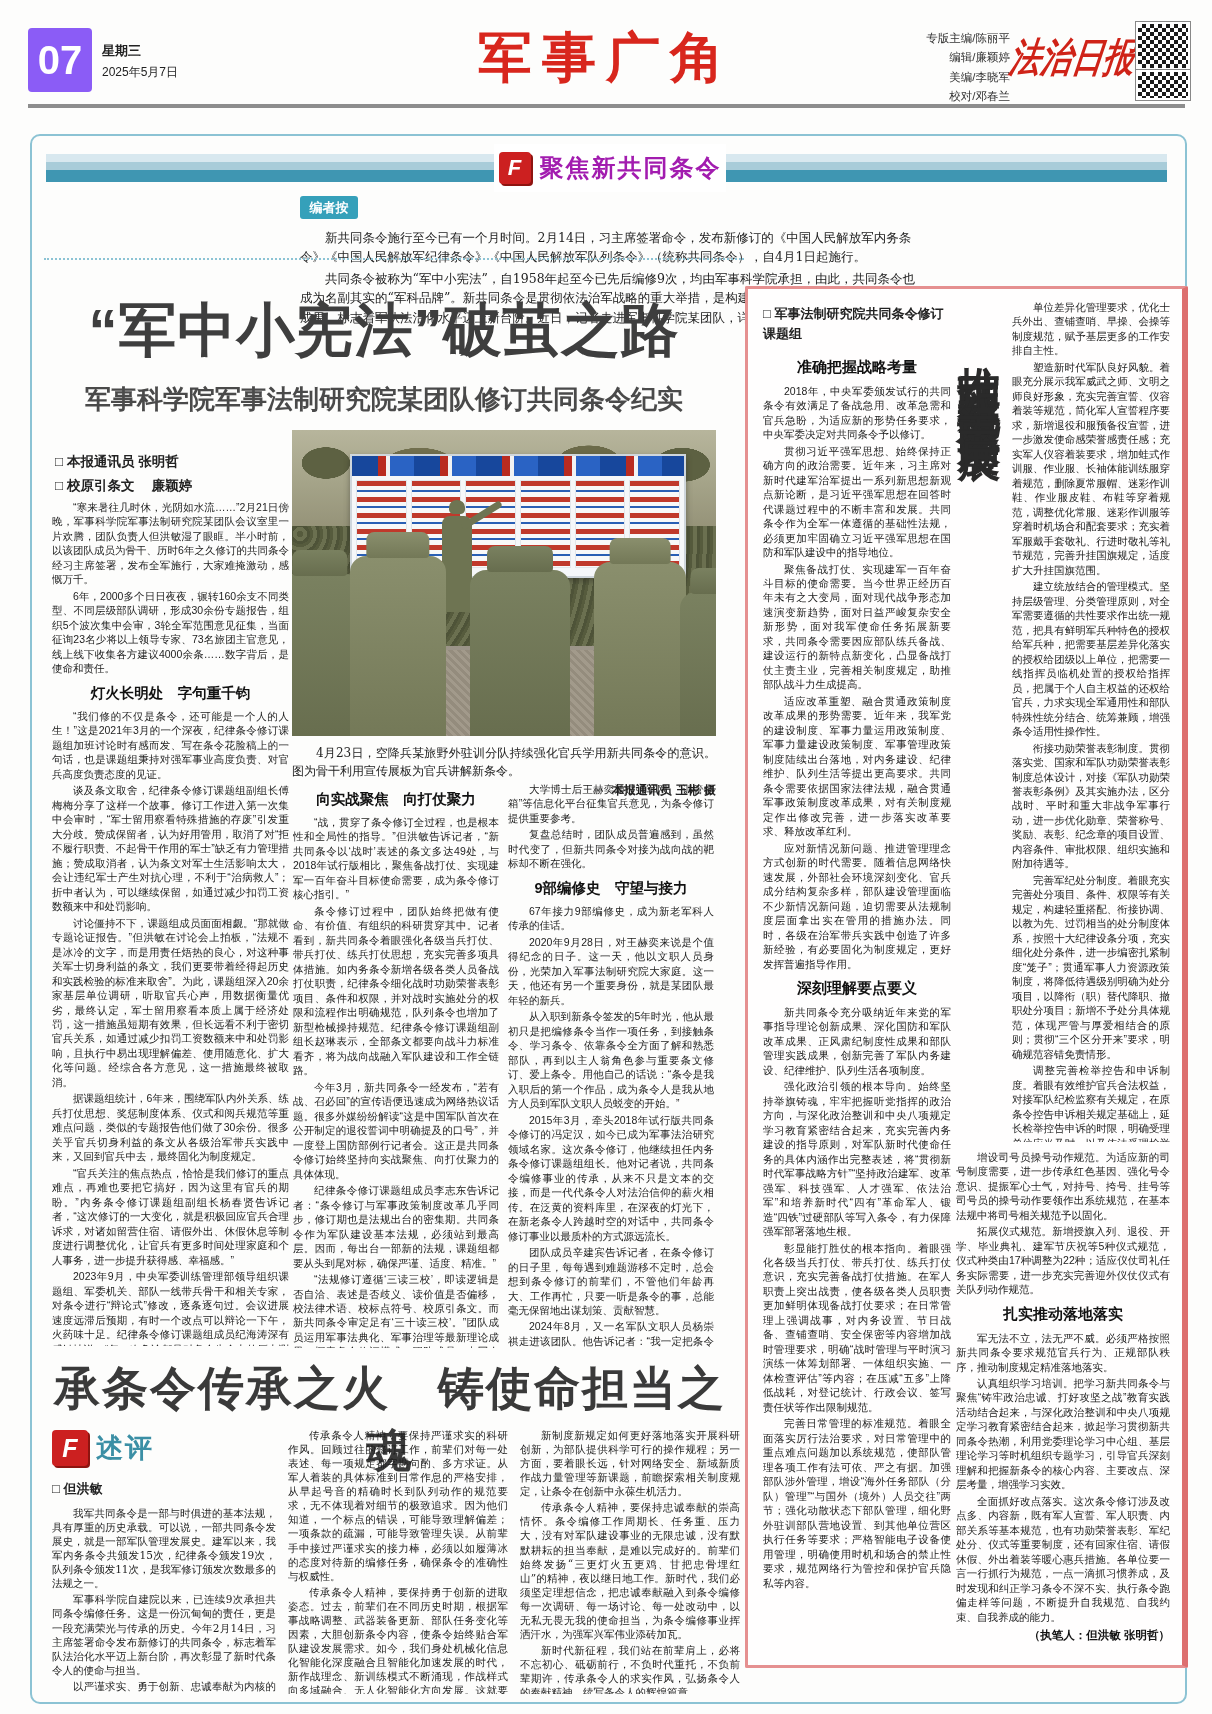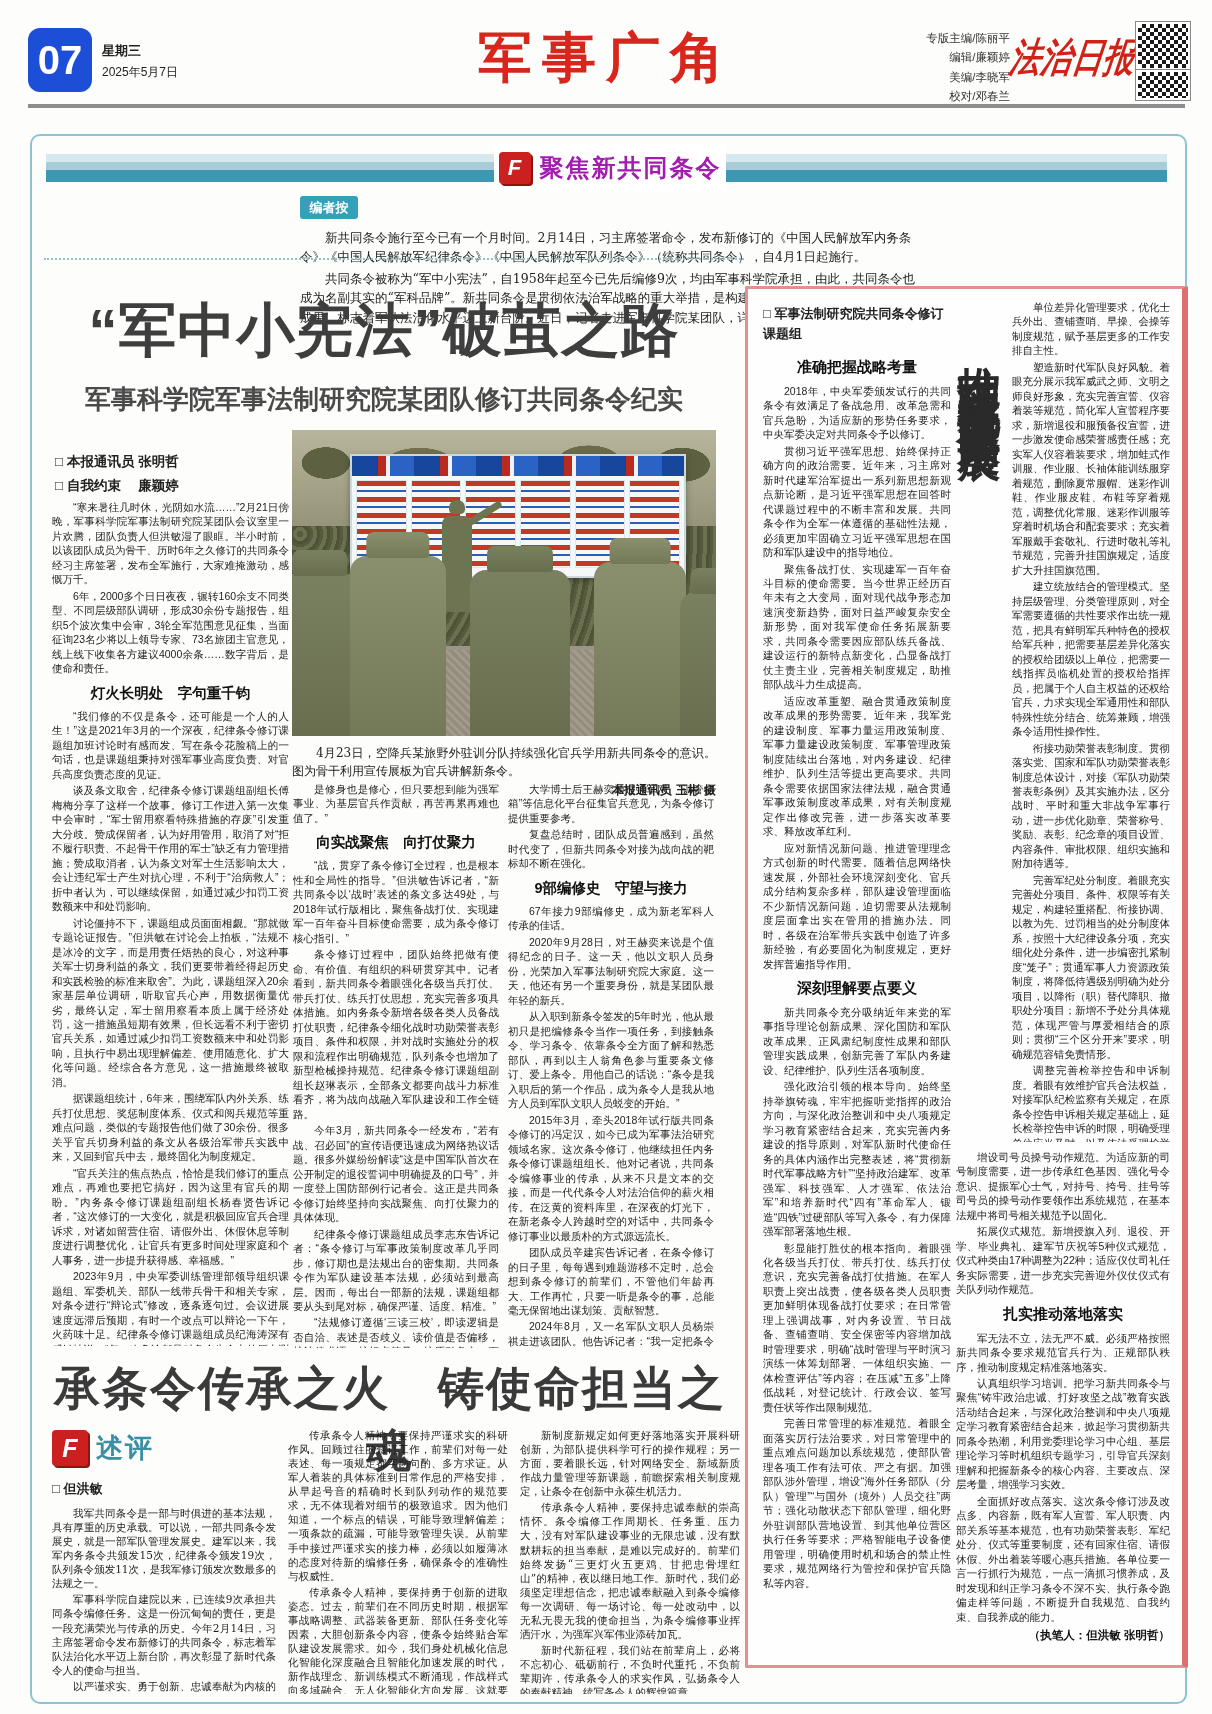--- a/index.html
+++ b/index.html
@@ -1,19 +1,19 @@
 <!DOCTYPE html>
 <html><head>
 <meta charset="utf-8">
 <style>
   html,body{margin:0;padding:0;background:#e8e8e8;}
   #page{position:relative;width:1212px;height:1714px;background:#fdfdfc;font-family:"Liberation Sans",sans-serif;color:#222;overflow:hidden;margin:0 auto;}
   .abs{position:absolute;}
   
-  .pagenum{left:28px;top:28px;width:64px;height:64px;background:#1d4ed8;border-radius:12px;color:#fff;font-size:40px;font-weight:bold;display:flex;align-items:center;justify-content:center;}
+  .pagenum{left:28px;top:28px;width:64px;height:64px;background:#8b5cf6;border-radius:4px;color:#fff;font-size:40px;font-weight:bold;display:flex;align-items:center;justify-content:center;}
   .weekday{left:102px;top:42px;font-size:13px;font-weight:bold;color:#222;}
   .pubdate{left:102px;top:64px;font-size:12px;color:#222;}
   .section-title{left:0;right:0;top:22px;text-align:center;font-size:54px;font-weight:bold;color:#d8261d;letter-spacing:10px;}
   .staff{left:860px;top:30px;width:150px;text-align:right;font-size:11.5px;color:#333;line-height:1.5;}
   .masthead{left:1014px;top:30px;width:118px;font-family:"DejaVu Serif",serif;font-style:italic;font-weight:bold;font-size:40px;color:#cf2318;transform:skewX(-8deg) scaleX(.78);transform-origin:left top;white-space:nowrap;}
   .qr{background:repeating-conic-gradient(#1a1a1a 0% 25%, #fff 0% 50%) 0 0/8px 8px;border:2px solid #fff;outline:1px solid #888;}
   .hrule{left:28px;top:104px;width:1157px;height:4px;background:#8d8d8d;}
   
   .frame{left:30px;top:134px;width:1153px;height:1566px;border:2px solid #8cc3d4;border-radius:10px;}
   .stripe{left:46px;width:1121px;}
@@ -104,21 +104,21 @@
   <div class="abs ednote">
       <div class="para">新共同条令施行至今已有一个月时间。2月14日，习主席签署命令，发布新修订的《中国人民解放军内务条令》《中国人民解放军纪律条令》《中国人民解放军队列条令》（统称共同条令），自4月1日起施行。</div>
       <div class="para">共同条令被称为“军中小宪法”，自1958年起至今已先后编修9次，均由军事科学院承担，由此，共同条令也成为名副其实的“军科品牌”。新共同条令是贯彻依法治军战略的重大举措，是构建中国特色军事法治体系的重要成果，标志着军队法治化水平迈上新台阶。近日，记者走进军事科学院某团队，详细了解条令编修的幕后故事。</div>
     </div>
   <div class="abs dotline"></div>
 
   <div class="abs headline">“军中小宪法”破茧之路</div>
   <div class="abs subtitle">军事科学院军事法制研究院某团队修订共同条令纪实</div>
   <div class="abs bylines">
     <div>□ 本报通讯员 张明哲</div>
-    <div>□ 自我约束　 廉颖婷</div>
+    <div>□ 校原引条文　 廉颖婷</div>
   </div>
 
   <div class="abs photo">
     <div class="trees"></div>
     <div class="net"></div>
     <div class="gravel"></div>
     <div class="board">
       <div class="board-title"></div>
       <div class="board-cols">
         <div class="bcol"></div>
@@ -148,21 +148,20 @@
       <div class="para">6年，2000多个日日夜夜，辗转160余支不同类型、不同层级部队调研，形成30余份专题报告，组织5个波次集中会审，3轮全军范围意见征集，当面征询23名少将以上领导专家、73名旅团主官意见，线上线下收集各方建议4000余条……数字背后，是使命和责任。</div>
       <div class="colhead">灯火长明处　字句重千钧</div>
       <div class="para">“我们修的不仅是条令，还可能是一个人的人生！”这是2021年3月的一个深夜，纪律条令修订课题组加班讨论时有感而发、写在条令花脸稿上的一句话，也是课题组秉持对强军事业高度负责、对官兵高度负责态度的见证。</div>
       <div class="para">谈及条文取舍，纪律条令修订课题组副组长傅梅梅分享了这样一个故事。修订工作进入第一次集中会审时，“军士留用察看特殊措施的存废”引发重大分歧。赞成保留者，认为好用管用，取消了对“拒不履行职责、不起骨干作用的军士”缺乏有力管理措施；赞成取消者，认为条文对军士生活影响太大，会让违纪军士产生对抗心理，不利于“治病救人”；折中者认为，可以继续保留，如通过减少扣罚工资数额来中和处罚影响。</div>
       <div class="para">讨论僵持不下，课题组成员面面相觑。“那就做专题论证报告。”但洪敏在讨论会上拍板，“法规不是冰冷的文字，而是用责任焐热的良心，对这种事关军士切身利益的条文，我们更要带着经得起历史和实践检验的标准来取舍”。为此，课题组深入20余家基层单位调研，听取官兵心声，用数据衡量优劣，最终认定，军士留用察看本质上属于经济处罚，这一措施虽短期有效果，但长远看不利于密切官兵关系，如通过减少扣罚工资数额来中和处罚影响，且执行中易出现理解偏差、使用随意化、扩大化等问题。经综合各方意见，这一措施最终被取消。</div>
       <div class="para">据课题组统计，6年来，围绕军队内外关系、练兵打仗思想、奖惩制度体系、仪式和阅兵规范等重难点问题，类似的专题报告他们做了30余份。很多关乎官兵切身利益的条文从各级治军带兵实践中来，又回到官兵中去，最终固化为制度规定。</div>
       <div class="para">“官兵关注的焦点热点，恰恰是我们修订的重点难点，再难也要把它搞好，因为这里有官兵的期盼。”内务条令修订课题组副组长杨春贤告诉记者，“这次修订的一大变化，就是积极回应官兵合理诉求，对诸如留营住宿、请假外出、休假休息等制度进行调整优化，让官兵有更多时间处理家庭和个人事务，进一步提升获得感、幸福感。”</div>
       <div class="para">2023年9月，中央军委训练管理部领导组织课题组、军委机关、部队一线带兵骨干和相关专家，对条令进行“辩论式”修改，逐条逐句过。会议进展速度远滞后预期，有时一个改点可以辩论一下午，火药味十足。纪律条令修订课题组成员纪海涛深有感触地说：“每一次争论都是对条令生命力的压力测试，每一处修改都是不同观点基因的融合再造，正是这种精益求精，为条令提供了永葆生命力的密码。”</div>
     </div>
   <div class="abs bodycol c2">
-      <div class="para">是修身也是修心，但只要想到能为强军事业、为基层官兵作贡献，再苦再累再难也值了。”</div>
       <div class="colhead">向实战聚焦　向打仗聚力</div>
       <div class="para">“战，贯穿了条令修订全过程，也是根本性和全局性的指导。”但洪敏告诉记者，“新共同条令以‘战时’表述的条文多达49处，与2018年试行版相比，聚焦备战打仗、实现建军一百年奋斗目标使命需要，成为条令修订核心指引。”</div>
       <div class="para">条令修订过程中，团队始终把做有使命、有价值、有组织的科研贯穿其中。记者看到，新共同条令着眼强化各级当兵打仗、带兵打仗、练兵打仗思想，充实完善多项具体措施。如内务条令新增各级各类人员备战打仗职责，纪律条令细化战时功勋荣誉表彰项目、条件和权限，并对战时实施处分的权限和流程作出明确规范，队列条令也增加了新型枪械操持规范。纪律条令修订课题组副组长赵琳表示，全部条文都要向战斗力标准看齐，将为战向战融入军队建设和工作全链路。</div>
       <div class="para">今年3月，新共同条令一经发布，“若有战、召必回”的宣传语便迅速成为网络热议话题。很多外媒纷纷解读“这是中国军队首次在公开制定的退役誓词中明确提及的口号”，并一度登上国防部例行记者会。这正是共同条令修订始终坚持向实战聚焦、向打仗聚力的具体体现。</div>
       <div class="para">纪律条令修订课题组成员李志东告诉记者：“条令修订与军事政策制度改革几乎同步，修订期也是法规出台的密集期。共同条令作为军队建设基本法规，必须站到最高层。因而，每出台一部新的法规，课题组都要从头到尾对标，确保严谨、适度、精准。”</div>
       <div class="para">“法规修订遵循‘三读三校’，即读逻辑是否自洽、表述是否歧义、读价值是否偏移，校法律术语、校标点符号、校原引条文。而新共同条令审定足有‘三十读三校’。”团队成员运用军事法典化、军事治理等最新理论成果，探索条令修订模式；团队成员、中国人民</div>
     </div>
   <div class="abs bodycol c3">
       <div class="para">大学博士后王赫奕通过强军网、“训管信箱”等信息化平台征集官兵意见，为条令修订提供重要参考。</div>
       <div class="para">复盘总结时，团队成员普遍感到，虽然时代变了，但新共同条令对接为战向战的靶标却不断在强化。</div>

